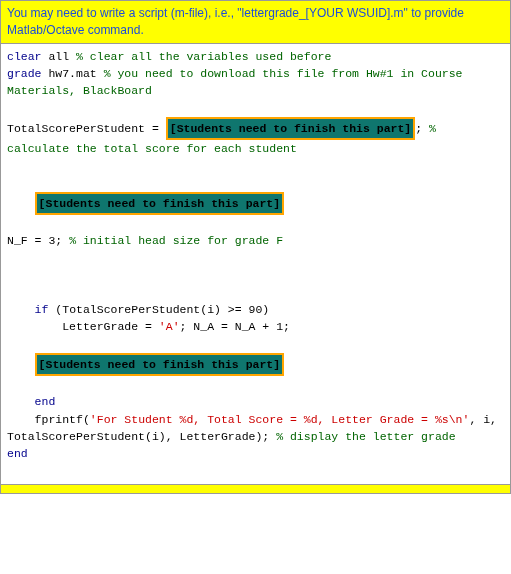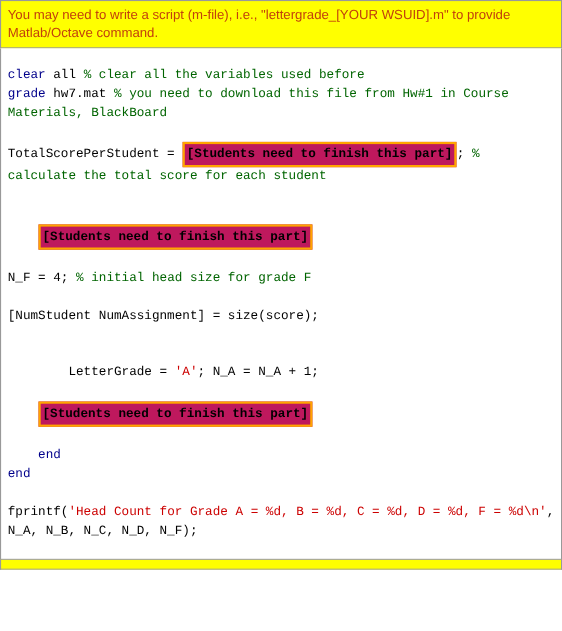--- a/index.html
+++ b/index.html
@@ -12,48 +12,48 @@
       font-family: monospace;
       font-size: 12px;
       background: #fff;
     }
     .top-note {
       background: #ffff00;
       border: 1px solid #999;
       padding: 4px 6px;
       font-family: sans-serif;
       font-size: 12px;
-      color: #c2410c;
+      color: #1d4ed8;
       line-height: 1.4;
     }
     .code-block {
       background: #fff;
       border: 1px solid #999;
       border-top: none;
-      padding: 16px 6px;
+      padding: 4px 6px;
       line-height: 1.5;
       color: #000;
       font-family: 'Courier New', monospace;
       font-size: 11.5px;
     }
     .bottom-note {
       background: #ffff00;
       border: 1px solid #999;
       border-top: none;
       padding: 4px 6px;
       font-family: sans-serif;
       font-size: 12px;
       color: #000;
       line-height: 1.4;
     }
     .kw-blue { color: #00008b; font-weight: normal; }
     .kw-green { color: #006400; }
     .highlight-box {
       display: inline-block;
-      background: #be185d;
+      background: #0f766e;
       border: 2px solid #ffa500;
       color: #000;
       font-weight: bold;
       padding: 1px 2px;
     }
     .str-red { color: #cc0000; }
     .code-line { white-space: pre-wrap; }
   </style>
 </head>
 <body>
@@ -74,48 +74,48 @@
 
     <div class="code-line">&nbsp;</div>
 
 
     <div class="code-line">&nbsp;</div>
 
     <div class="code-line"><span>&nbsp;&nbsp;&nbsp;&nbsp;</span><span class="highlight-box">[Students need to finish this part]</span></div>
 
     <div class="code-line">&nbsp;</div>
 
-    <div class="code-line"><span>N_F = 4; </span><span class="kw-green">% initial head size for grade F</span></div>
-
-    <div class="code-line">&nbsp;</div>
-
-    <div class="code-line"><span>[NumStudent NumAssignment] = size(score);</span></div>
+    <div class="code-line"><span>N_F = 3; </span><span class="kw-green">% initial head size for grade F</span></div>
 
     <div class="code-line">&nbsp;</div>
 
 
     <div class="code-line">&nbsp;</div>
 
+
+    <div class="code-line">&nbsp;</div>
+
+    <div class="code-line"><span>&nbsp;&nbsp;&nbsp;&nbsp;</span><span class="kw-blue">if</span><span> (TotalScorePerStudent(i) &gt;= 90)</span></div>
 
     <div class="code-line"><span>&nbsp;&nbsp;&nbsp;&nbsp;&nbsp;&nbsp;&nbsp;&nbsp;LetterGrade = </span><span class="str-red">'A'</span><span>; N_A = N_A + 1;</span></div>
 
     <div class="code-line">&nbsp;</div>
 
     <div class="code-line"><span>&nbsp;&nbsp;&nbsp;&nbsp;</span><span class="highlight-box">[Students need to finish this part]</span></div>
 
     <div class="code-line">&nbsp;</div>
 
     <div class="code-line"><span>&nbsp;&nbsp;&nbsp;&nbsp;</span><span class="kw-blue">end</span></div>
 
+    <div class="code-line"><span>&nbsp;&nbsp;&nbsp;&nbsp;fprintf(</span><span class="str-red">'For Student %d, Total Score = %d, Letter Grade = %s\n'</span><span>, i, TotalScorePerStudent(i), LetterGrade); </span><span class="kw-green">% display the letter grade</span></div>
 
     <div class="code-line"><span class="kw-blue">end</span></div>
 
     <div class="code-line">&nbsp;</div>
 
-    <div class="code-line"><span>fprintf(</span><span class="str-red">'Head Count for Grade A = %d, B = %d, C = %d, D = %d, F = %d\n'</span><span>, N_A, N_B, N_C, N_D, N_F);</span></div>
   </div>
 </div>
 
 <div>
   <div class="bottom-note">
     
   </div>
 
 </div>
 

